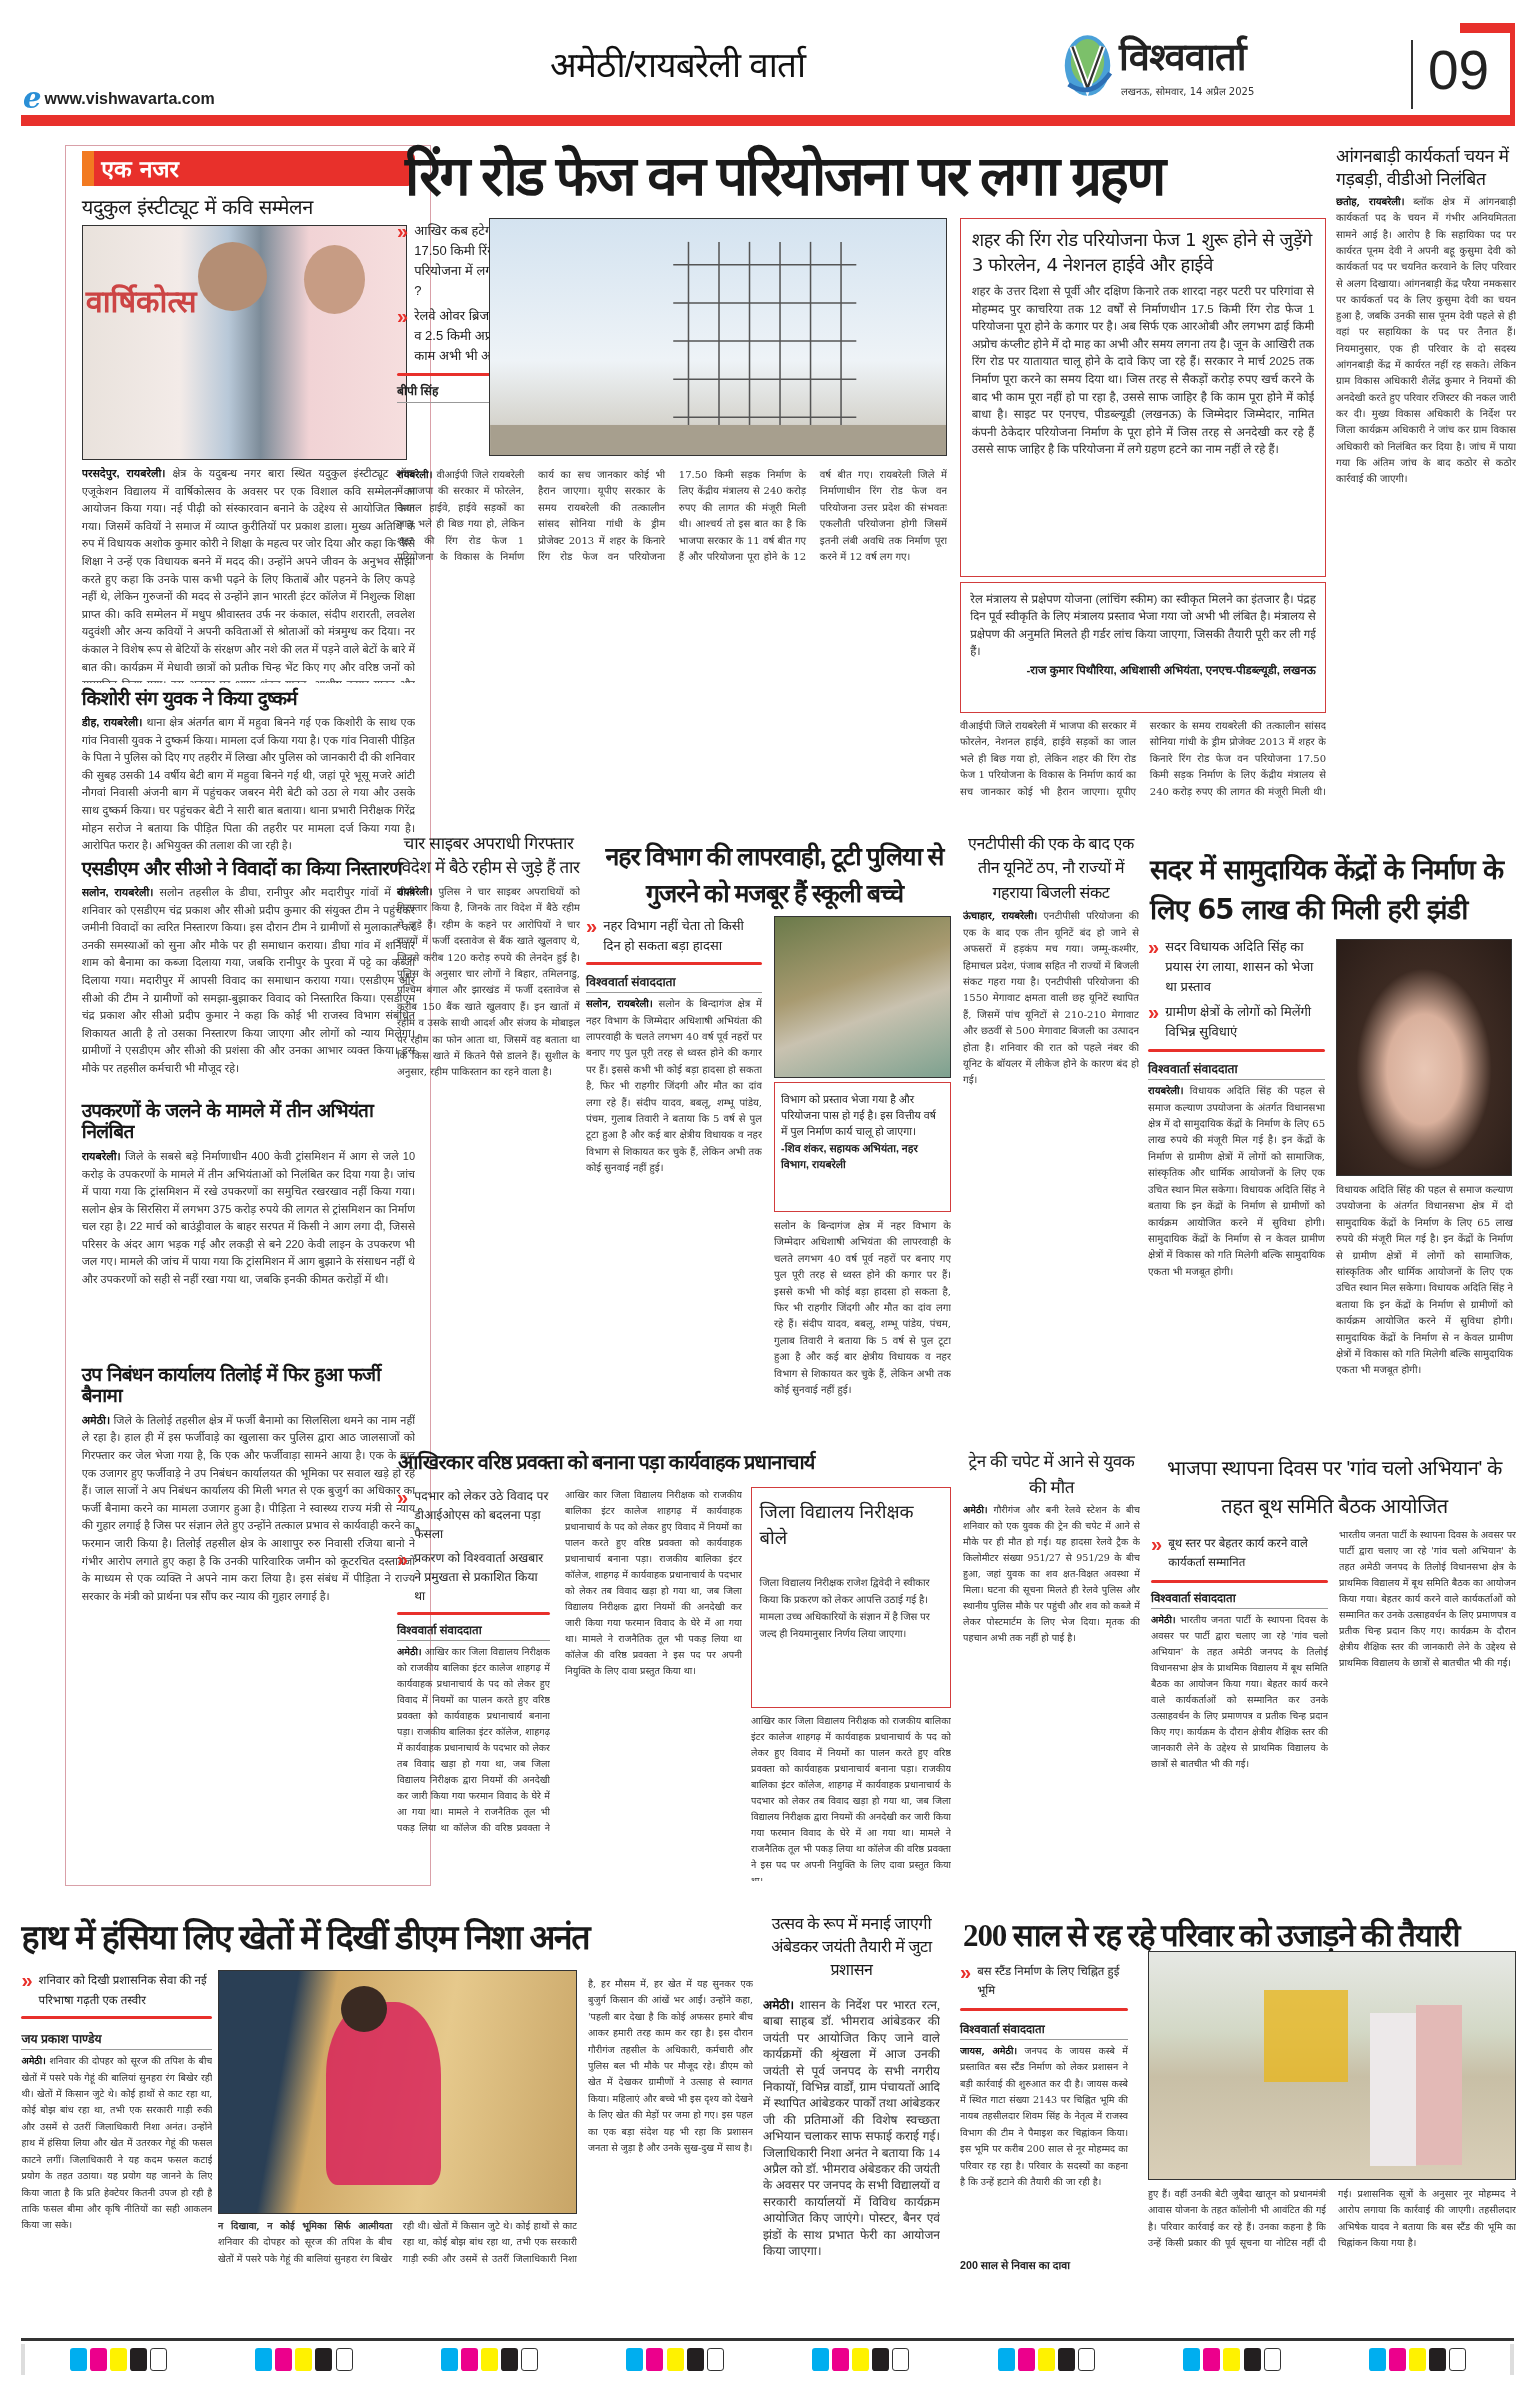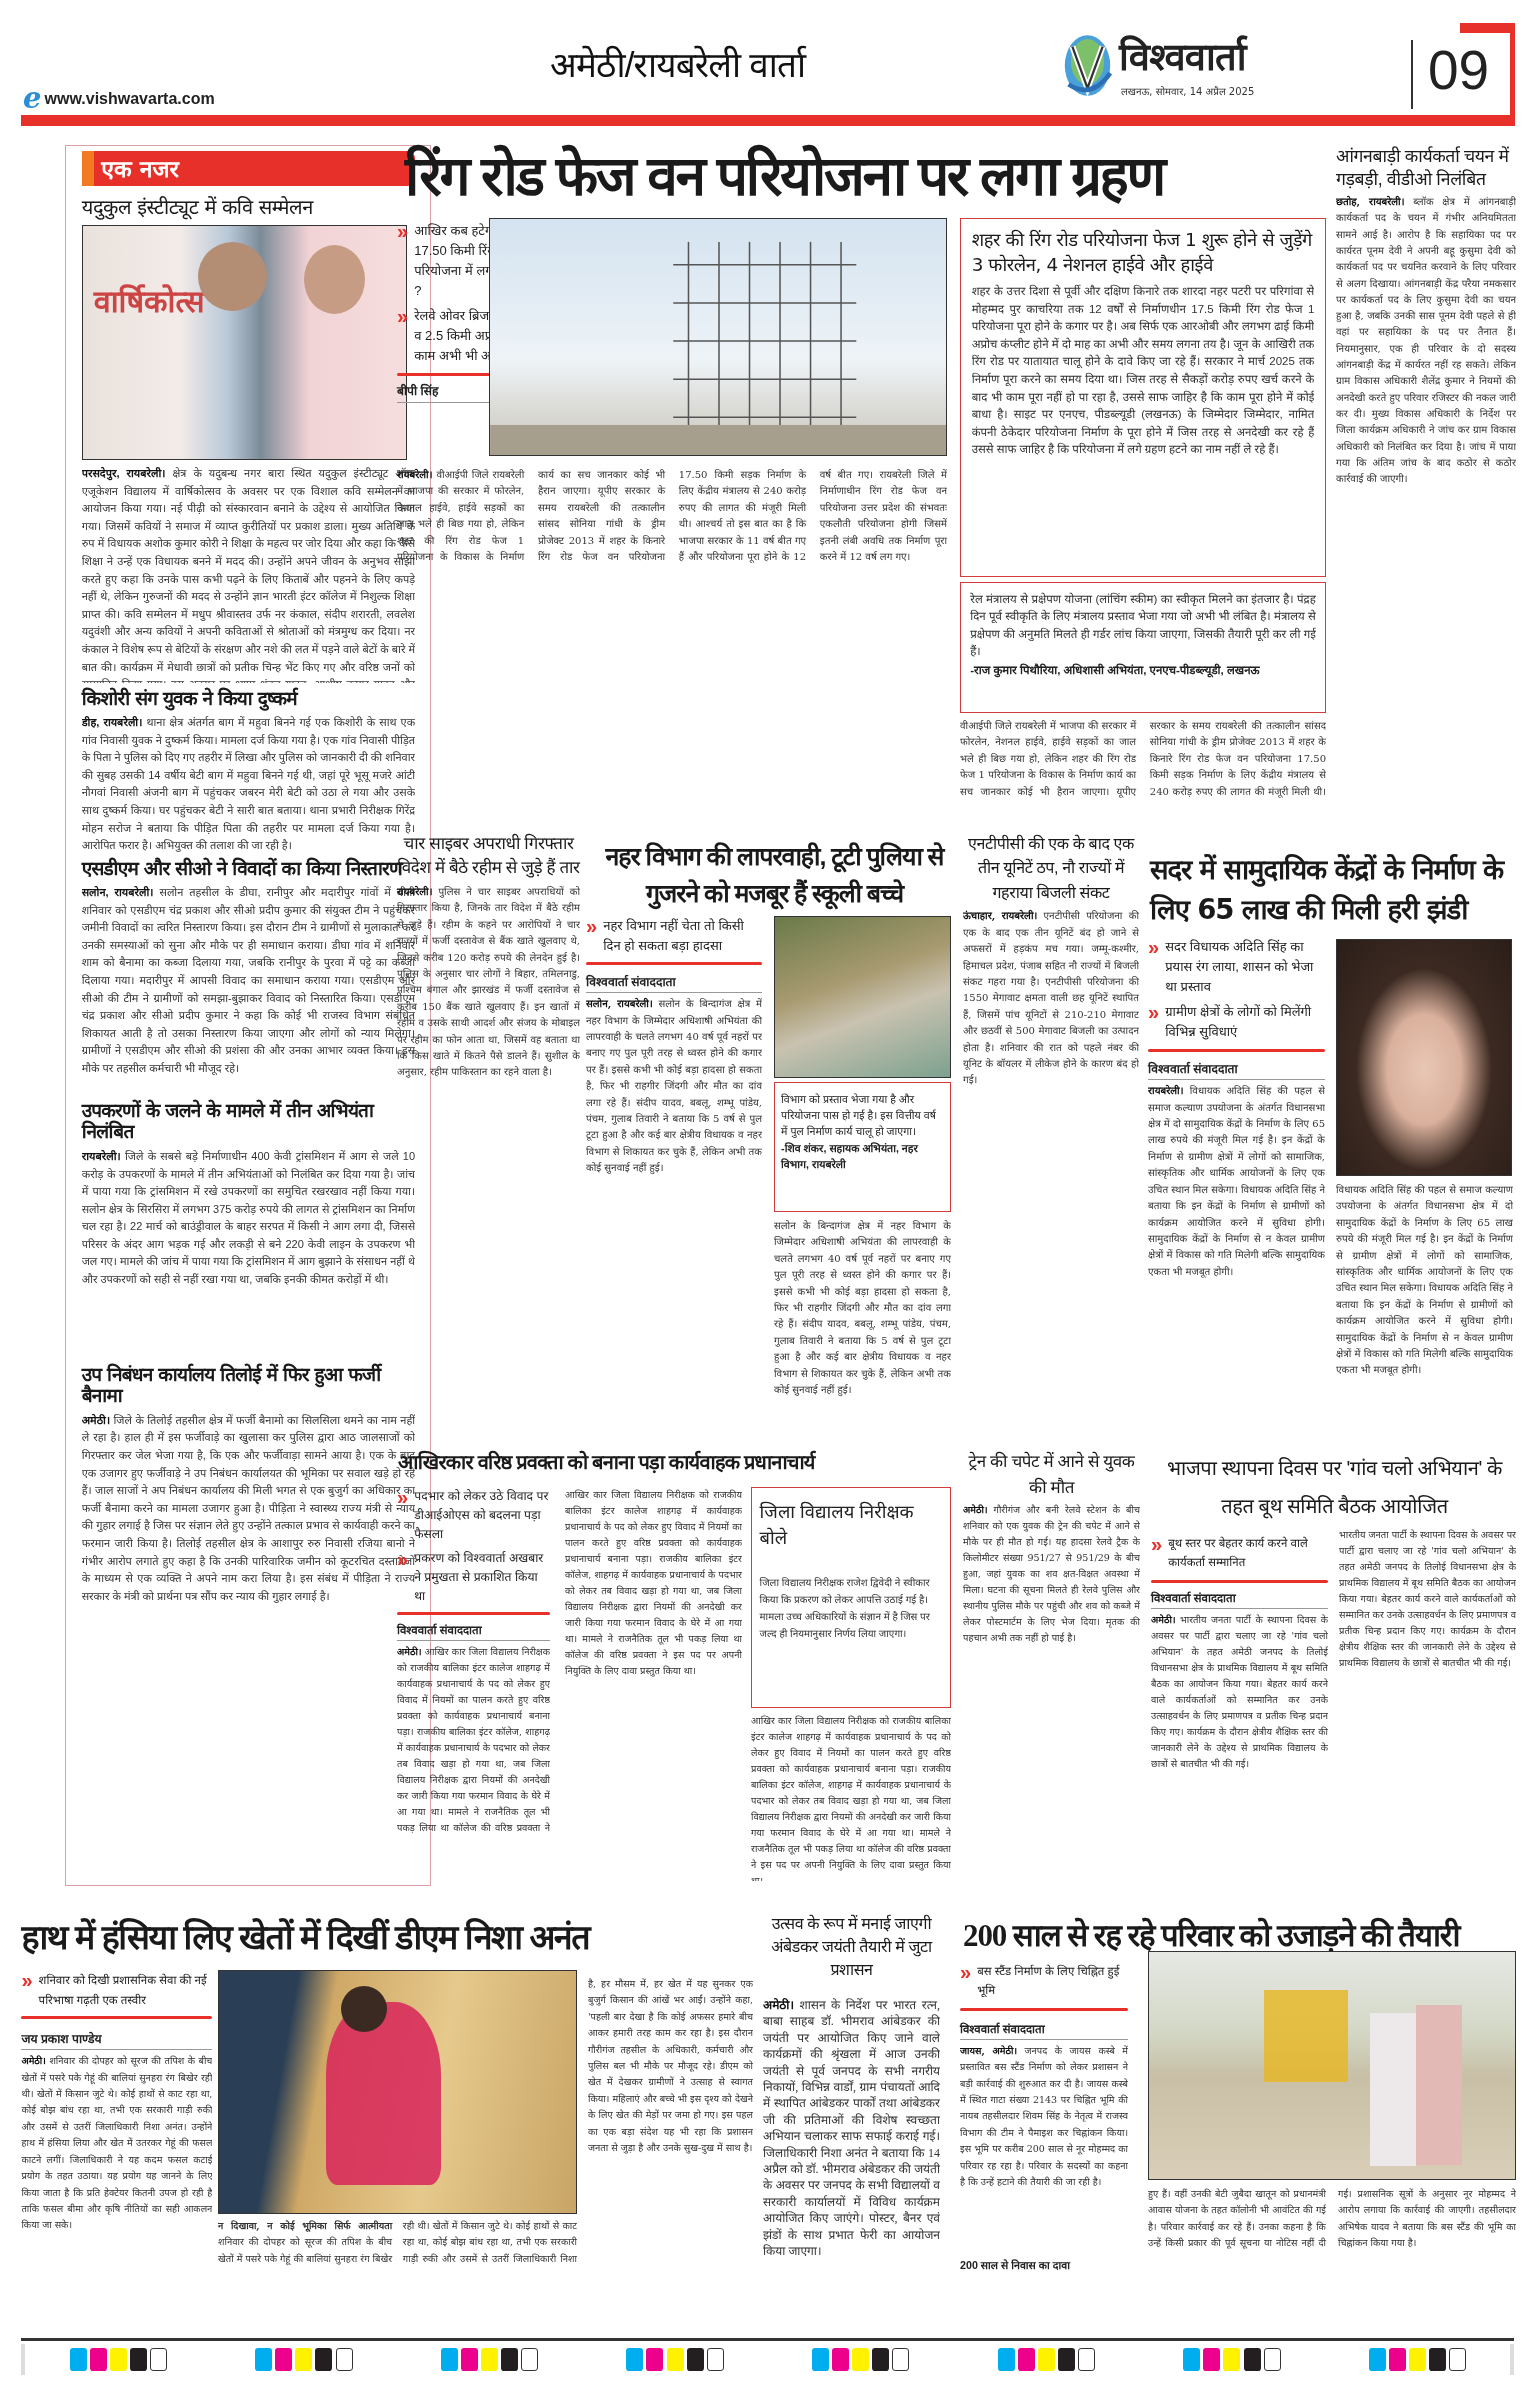--- a/index.html
+++ b/index.html
@@ -44,21 +44,21 @@
   <div class="abs" style="left:1510px;top:23px;width:4.6px;height:103px;background:#e8302b"></div>
   <div class="abs" style="left:21.4px;top:115px;width:1493px;height:10.7px;background:#e8302b"></div>
 </div>
 
 <div class="abs" style="left:21.4px;top:145px;width:366px;height:1741px;border:1.5px solid #d9a0a8;padding:4.6px 15.3px;margin-left:44px;">
   <div style="background:#e8302b;border-left:12.2px solid #f27a21;border-radius:0 7.6px 7.6px 0;height:35px;display:flex;align-items:center;padding-left:7.6px;">
     <span style="font-size:23px;font-weight:bold;color:#fff;font-family:'DejaVu Sans',sans-serif">एक नजर</span>
   </div>
   <div class="hl" style="font-size:20px;margin:10.7px 0 6.1px;font-weight:normal;letter-spacing:-0.4px">यदुकुल इंस्टीट्यूट में कवि सम्मेलन</div>
   <div class="photo" style="width:325px;height:235px;background:linear-gradient(90deg,#e9e2dc 0%,#f3ebe8 30%,#b8c8d8 45%,#7c8b98 55%,#f1d3d5 70%,#f6dede 100%);position:relative;">
-    <div style="position:absolute;left:11px;top:53px;font-size:30.5px;font-weight:bold;color:#c44">वार्षिकोत्स</div>
+    <div style="position:absolute;left:3px;top:53px;font-size:30.5px;font-weight:bold;color:#c44">वार्षिकोत्स</div>
     <div style="position:absolute;left:115px;top:15.3px;width:69px;height:69px;border-radius:50%;background:#b48e74"></div>
     <div style="position:absolute;left:221px;top:19px;width:61px;height:69px;border-radius:50%;background:#c79c84"></div>
   </div>
   <div class="txt" style="margin-top:4.6px;height:218px;font-family:'Liberation Sans',sans-serif;font-size:11px;line-height:17.6px;">
     <span class="dateline">परसदेपुर, रायबरेली।</span>
     <span>क्षेत्र के यदुबन्ध नगर बारा स्थित यदुकुल इंस्टीट्यूट ऑफ एजूकेशन विद्यालय में वार्षिकोत्सव के अवसर पर एक विशाल कवि सम्मेलन का आयोजन किया गया। नई पीढ़ी को संस्कारवान बनाने के उद्देश्य से आयोजित किया गया। जिसमें कवियों ने समाज में व्याप्त कुरीतियों पर प्रकाश डाला। मुख्य अतिथि के रुप में विधायक अशोक कुमार कोरी ने शिक्षा के महत्व पर जोर दिया और कहा कि कैसे शिक्षा ने उन्हें एक विधायक बनने में मदद की। उन्होंने अपने जीवन के अनुभव साझा करते हुए कहा कि उनके पास कभी पढ़ने के लिए किताबें और पहनने के लिए कपड़े नहीं थे, लेकिन गुरुजनों की मदद से उन्होंने ज्ञान भारती इंटर कॉलेज में निशुल्क शिक्षा प्राप्त की। कवि सम्मेलन में मधुप श्रीवास्तव उर्फ नर कंकाल, संदीप शरारती, लवलेश यदुवंशी और अन्य कवियों ने अपनी कविताओं से श्रोताओं को मंत्रमुग्ध कर दिया। नर कंकाल ने विशेष रूप से बेटियों के संरक्षण और नशे की लत में पड़ने वाले बेटों के बारे में बात की। कार्यक्रम में मेधावी छात्रों को प्रतीक चिन्ह भेंट किए गए और वरिष्ठ जनों को सम्मानित किया गया। इस अवसर पर श्याम शंकर यादव, आशीष कुमार यादव और अन्य गणमान्य व्यक्ति उपस्थित रहे।</span>
   </div>
   <div class="hl" style="font-size:19px;margin:4.6px 0 4.6px">किशोरी संग युवक ने किया दुष्कर्म</div>
   <div class="txt" style="height:139px;font-family:'Liberation Sans',sans-serif;font-size:11px;line-height:17.6px;">
     <span class="dateline">डीह, रायबरेली।</span>
@@ -119,21 +119,21 @@
   <span class="dateline">रायबरेली।</span>
   <span>वीआईपी जिले रायबरेली में भाजपा की सरकार में फोरलेन, नेशनल हाईवे, हाईवे सड़कों का जाल भले ही बिछ गया हो, लेकिन शहर की रिंग रोड फेज 1 परियोजना के विकास के निर्माण कार्य का सच जानकार कोई भी हैरान जाएगा। यूपीए सरकार के समय रायबरेली की तत्कालीन सांसद सोनिया गांधी के ड्रीम प्रोजेक्ट 2013 में शहर के किनारे रिंग रोड फेज वन परियोजना 17.50 किमी सड़क निर्माण के लिए केंद्रीय मंत्रालय से 240 करोड़ रुपए की लागत की मंजूरी मिली थी। आश्चर्य तो इस बात का है कि भाजपा सरकार के 11 वर्ष बीत गए हैं और परियोजना पूरा होने के 12 वर्ष बीत गए। रायबरेली जिले में निर्माणाधीन रिंग रोड फेज वन परियोजना उत्तर प्रदेश की संभवतः एकलौती परियोजना होगी जिसमें इतनी लंबी अवधि तक निर्माण पूरा करने में 12 वर्ष लग गए।</span>
 </div>
 
 <div class="abs" style="left:960px;top:218px;width:366px;height:359px;border:1.5px solid #d23c3c;padding:9.2px 10.7px;">
   <div style="font-family:'DejaVu Sans',sans-serif;font-size:18.3px;line-height:24.4px;color:#1a1a1a;margin-bottom:6.1px;letter-spacing:-0.4px">शहर की रिंग रोड परियोजना फेज 1 शुरू होने से जुड़ेंगे 3 फोरलेन, 4 नेशनल हाईवे और हाईवे</div>
   <div class="txt" style="font-family:'Liberation Sans',sans-serif;font-size:11.5px;line-height:17.6px;height:275px;">शहर के उत्तर दिशा से पूर्वी और दक्षिण किनारे तक शारदा नहर पटरी पर परिगांवा से मोहम्मद पुर काचरिया तक 12 वर्षों से निर्माणधीन 17.5 किमी रिंग रोड फेज 1 परियोजना पूरा होने के कगार पर है। अब सिर्फ एक आरओबी और लगभग ढाई किमी अप्रोच कंप्लीट होने में दो माह का अभी और समय लगना तय है। जून के आखिरी तक रिंग रोड पर यातायात चालू होने के दावे किए जा रहे हैं। सरकार ने मार्च 2025 तक निर्माण पूरा करने का समय दिया था। जिस तरह से सैकड़ों करोड़ रुपए खर्च करने के बाद भी काम पूरा नहीं हो पा रहा है, उससे साफ जाहिर है कि काम पूरा होने में कोई बाधा है। साइट पर एनएच, पीडब्ल्यूडी (लखनऊ) के जिम्मेदार जिम्मेदार, नामित कंपनी ठेकेदार परियोजना निर्माण के पूरा होने में जिस तरह से अनदेखी कर रहे हैं उससे साफ जाहिर है कि परियोजना में लगे ग्रहण हटने का नाम नहीं ले रहे हैं।</div>
 </div>
 <div class="abs" style="left:960px;top:582px;width:366px;height:131px;border:1.5px solid #d23c3c;padding:7.6px 9.2px;">
   <div class="txt" style="font-family:'Liberation Sans',sans-serif;font-size:11.5px;line-height:17.6px;">रेल मंत्रालय से प्रक्षेपण योजना (लांचिंग स्कीम) का स्वीकृत मिलने का इंतजार है। पंद्रह दिन पूर्व स्वीकृति के लिए मंत्रालय प्रस्ताव भेजा गया जो अभी भी लंबित है। मंत्रालय से प्रक्षेपण की अनुमति मिलते ही गर्डर लांच किया जाएगा, जिसकी तैयारी पूरी कर ली गई हैं।</div>
-  <div style="font-family:'Liberation Sans',sans-serif;font-weight:bold;font-size:11.5px;text-align:left;margin-top:1.5px">-राज कुमार पिथौरिया, अधिशासी अभियंता, एनएच-पीडब्ल्यूडी, लखनऊ</div>
+  <div style="font-family:'Liberation Sans',sans-serif;font-weight:bold;font-size:11.5px;text-align:right;margin-top:1.5px">-राज कुमार पिथौरिया, अधिशासी अभियंता, एनएच-पीडब्ल्यूडी, लखनऊ</div>
 </div>
 <div class="abs txt" style="left:960px;top:718px;width:366px;height:85px;column-count:2;column-gap:13.7px;font-size:10px;line-height:16.4px;">
   <span>वीआईपी जिले रायबरेली में भाजपा की सरकार में फोरलेन, नेशनल हाईवे, हाईवे सड़कों का जाल भले ही बिछ गया हो, लेकिन शहर की रिंग रोड फेज 1 परियोजना के विकास के निर्माण कार्य का सच जानकार कोई भी हैरान जाएगा। यूपीए सरकार के समय रायबरेली की तत्कालीन सांसद सोनिया गांधी के ड्रीम प्रोजेक्ट 2013 में शहर के किनारे रिंग रोड फेज वन परियोजना 17.50 किमी सड़क निर्माण के लिए केंद्रीय मंत्रालय से 240 करोड़ रुपए की लागत की मंजूरी मिली थी। आश्चर्य तो इस बात का है कि भाजपा सरकार के 11 वर्ष बीत गए हैं और परियोजना पूरा होने के 12 वर्ष बीत गए। रायबरेली जिले में निर्माणाधीन रिंग रोड फेज वन परियोजना उत्तर प्रदेश की संभवतः एकलौती परियोजना होगी जिसमें इतनी लंबी अवधि तक निर्माण पूरा करने में 12 वर्ष लग गए।</span>
 </div>
 
 <div class="abs" style="left:1336px;top:145px;width:180px;height:672px;">
   <div class="hl-thin" style="font-size:17.6px;line-height:23px;margin-bottom:3.1px">आंगनबाड़ी कार्यकर्ता चयन में गड़बड़ी, वीडीओ निलंबित</div>
   <div class="txt" style="height:634px;font-size:10px;line-height:16.3px;">
     <span class="dateline">छतोह, रायबरेली।</span>
     <span>ब्लॉक क्षेत्र में आंगनबाड़ी कार्यकर्ता पद के चयन में गंभीर अनियमितता सामने आई है। आरोप है कि सहायिका पद पर कार्यरत पूनम देवी ने अपनी बहू कुसुमा देवी को कार्यकर्ता पद पर चयनित करवाने के लिए परिवार से अलग दिखाया। आंगनबाड़ी केंद्र परैया नमकसार पर कार्यकर्ता पद के लिए कुसुमा देवी का चयन हुआ है, जबकि उनकी सास पूनम देवी पहले से ही वहां पर सहायिका के पद पर तैनात हैं। नियमानुसार, एक ही परिवार के दो सदस्य आंगनबाड़ी केंद्र में कार्यरत नहीं रह सकते। लेकिन ग्राम विकास अधिकारी शैलेंद्र कुमार ने नियमों की अनदेखी करते हुए परिवार रजिस्टर की नकल जारी कर दी। मुख्य विकास अधिकारी के निर्देश पर जिला कार्यक्रम अधिकारी ने जांच कर ग्राम विकास अधिकारी को निलंबित कर दिया है। जांच में पाया गया कि अंतिम जांच के बाद कठोर से कठोर कार्रवाई की जाएगी।</span>

